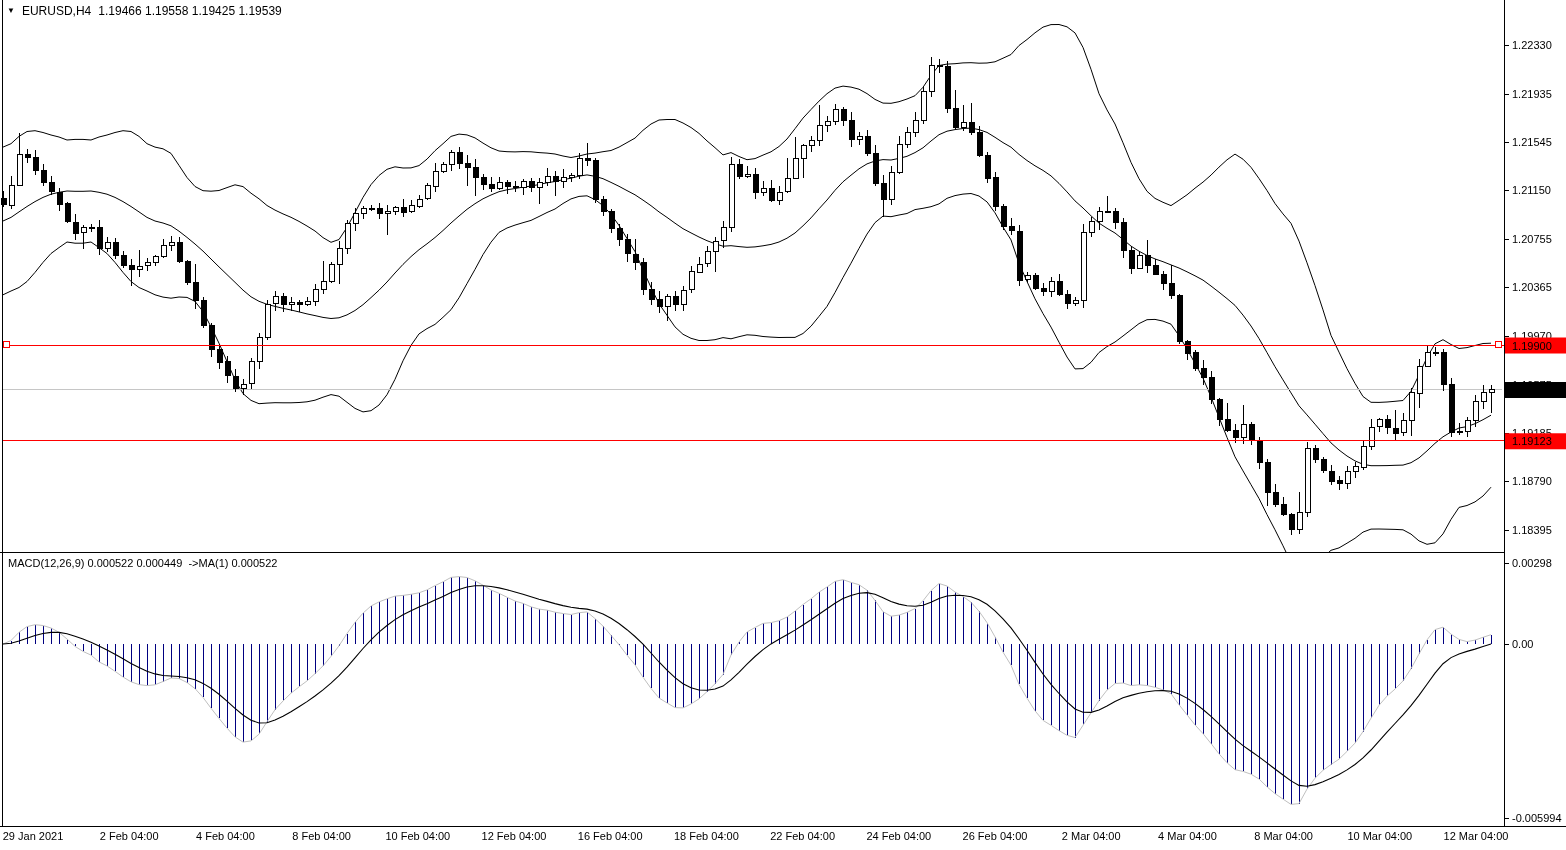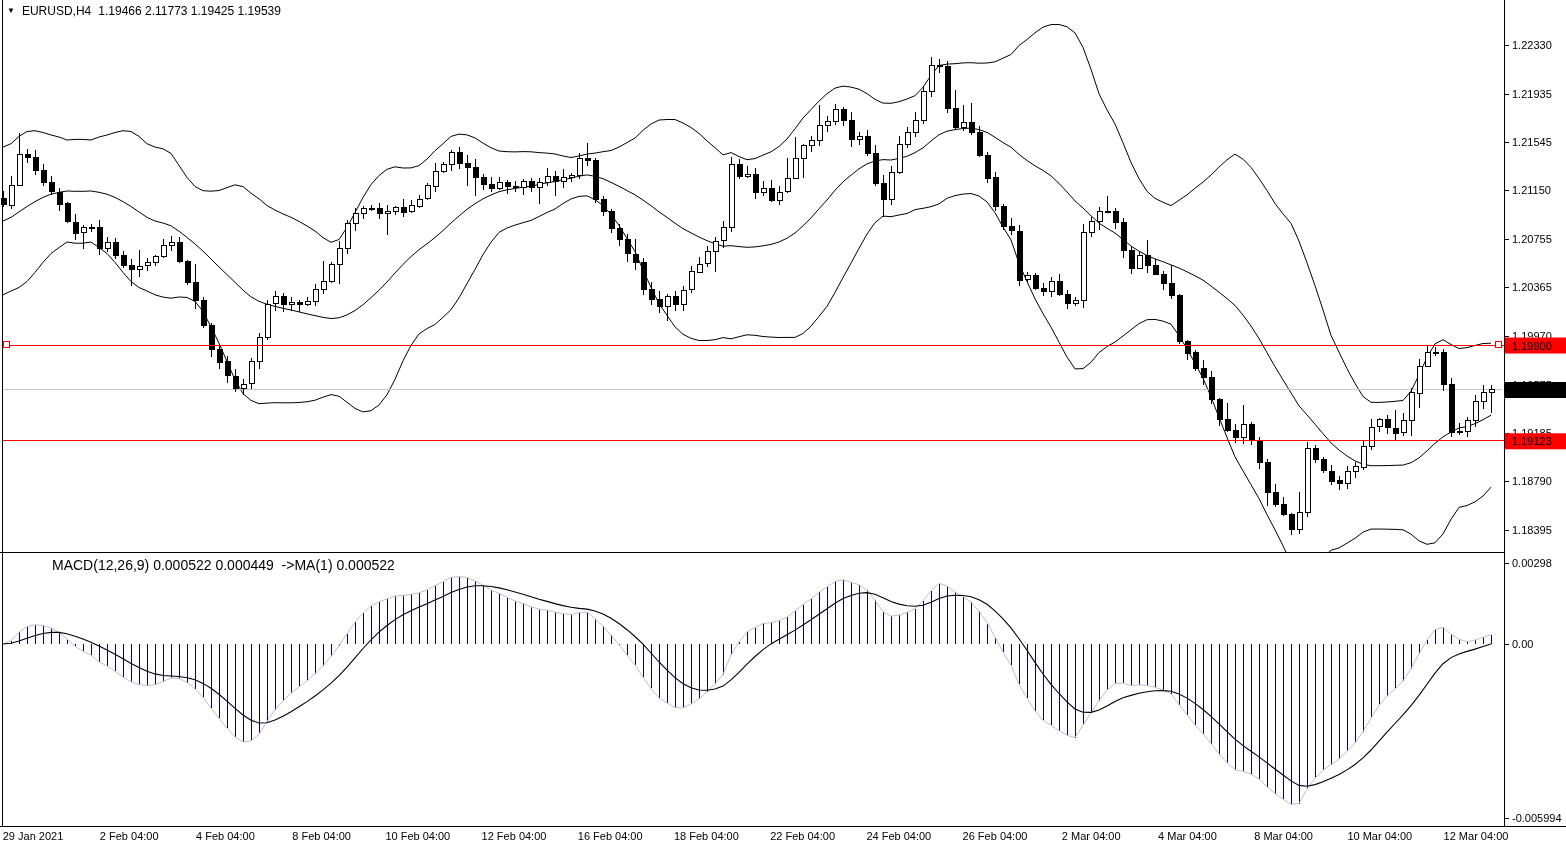--- a/index.html
+++ b/index.html
@@ -2,21 +2,21 @@
 <html><head>
 <meta charset="utf-8">
 <style>
   html,body{margin:0;padding:0;background:#fff;}
   .screen{position:relative;width:1566px;height:850px;background:#fff;overflow:hidden;
           font-family:"Liberation Sans","DejaVu Sans",sans-serif;}
   #chart-svg{position:absolute;left:0;top:0;}
   .chart-title{position:absolute;left:7px;top:4px;font-size:12px;color:#000;
                display:flex;align-items:center;gap:7px;white-space:pre;}
   .chart-title .tri{font-size:8px;line-height:12px;color:#000;}
-  .macd-label{position:absolute;left:8px;top:557px;font-size:14px;color:#000;white-space:pre;margin-left:44px;}
+  .macd-label{position:absolute;left:8px;top:557px;font-size:11px;color:#000;white-space:pre;}
   svg text{font-family:"Liberation Sans","DejaVu Sans",sans-serif;font-size:11px;fill:#000;}
 </style>
 </head>
 <body>
 
 <div class="screen">
   <svg id="chart-svg" width="1566" height="850">
       <rect x="0" y="0" width="1566" height="850" fill="#ffffff"></rect>
       <defs>
         <clipPath id="mainClip">
@@ -681,17 +681,17 @@
         <text x="1187.4" y="840" text-anchor="middle">4 Mar 04:00</text>
         <text x="1283.6000000000001" y="840" text-anchor="middle">8 Mar 04:00</text>
         <text x="1379.8" y="840" text-anchor="middle">10 Mar 04:00</text>
         <text x="1476" y="840" text-anchor="middle">12 Mar 04:00</text>
       </g>
     </svg>
 
   <div class="chart-title">
     <span class="tri">▼</span>
     <span>EURUSD,H4</span>
-    <span>1.19466 2.11773 1.19425 1.19539</span>
+    <span>1.19466 1.19558 1.19425 1.19539</span>
   </div>
 
   <div class="macd-label">MACD(12,26,9) 0.000522 0.000449  -&gt;MA(1) 0.000522</div>
 </div>
 
 </body></html>

